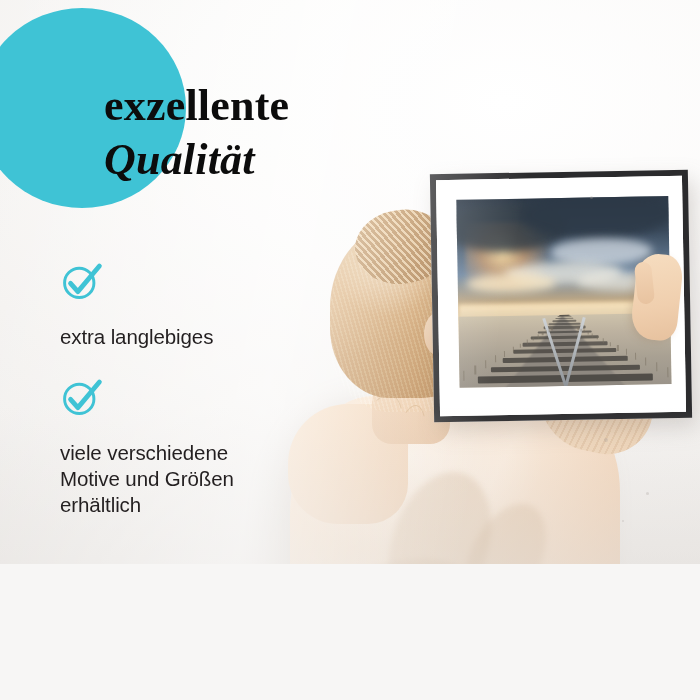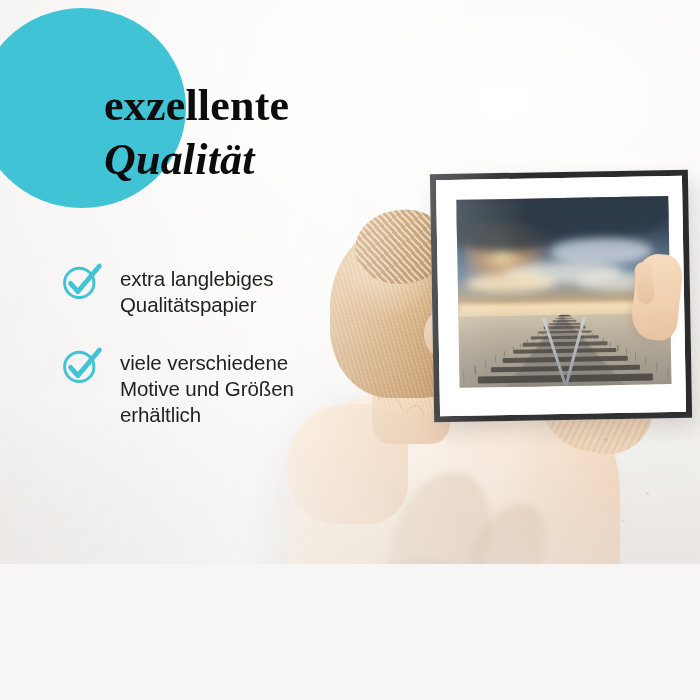--- a/index.html
+++ b/index.html
@@ -34,21 +34,21 @@
   .headline{
     position:absolute;left:104px;top:50px;width:420px;
     font-family:"Liberation Serif", serif;
     font-weight:700;color:#0c0c0c;
     font-size:44px;line-height:54px;letter-spacing:.2px;
   }
   .headline .l2{display:block;font-style:italic;}
 
   
   .bullets{position:absolute;left:60px;top:262px;width:330px;}
-  .bullet{display:flex;align-items:flex-start;gap:16px;margin-bottom:28px;}
+  .bullet{display:flex;align-items:flex-start;gap:16px;margin-bottom:28px;flex-direction:column;}
   .bullet:last-child{margin-bottom:16px;}
   .tick{flex:0 0 auto;width:44px;height:44px;display:block;margin-top:-2px;}
   .btext{
     font-family:"Liberation Sans", sans-serif;
     font-size:20.5px;line-height:26px;color:#231f20;
     letter-spacing:-.1px;padding-top:4px;
   }
   .btext span{display:block;}
 
   
@@ -317,21 +317,20 @@
   </h1>
 
   <div class="bullets" id="bullets">
       <div class="bullet">
         <svg class="tick" viewBox="0 0 48 48">
           <circle cx="21" cy="25" r="16" fill="none" stroke="#3fc3d5" stroke-width="3.2"></circle>
           <path d="M11.5 25.5 L19.5 34.5 L43 6.5" fill="none" stroke="#3fc3d5" stroke-width="5.2" stroke-linecap="round" stroke-linejoin="round"></path>
         </svg>
         <div class="btext">
           <span>extra langlebiges</span>
-          <span>Qualitätspapier</span>
         </div>
       </div>
       <div class="bullet">
         <svg class="tick" viewBox="0 0 48 48">
           <circle cx="21" cy="25" r="16" fill="none" stroke="#3fc3d5" stroke-width="3.2"></circle>
           <path d="M11.5 25.5 L19.5 34.5 L43 6.5" fill="none" stroke="#3fc3d5" stroke-width="5.2" stroke-linecap="round" stroke-linejoin="round"></path>
         </svg>
         <div class="btext">
           <span>viele verschiedene</span>
           <span>Motive und Größen</span>

